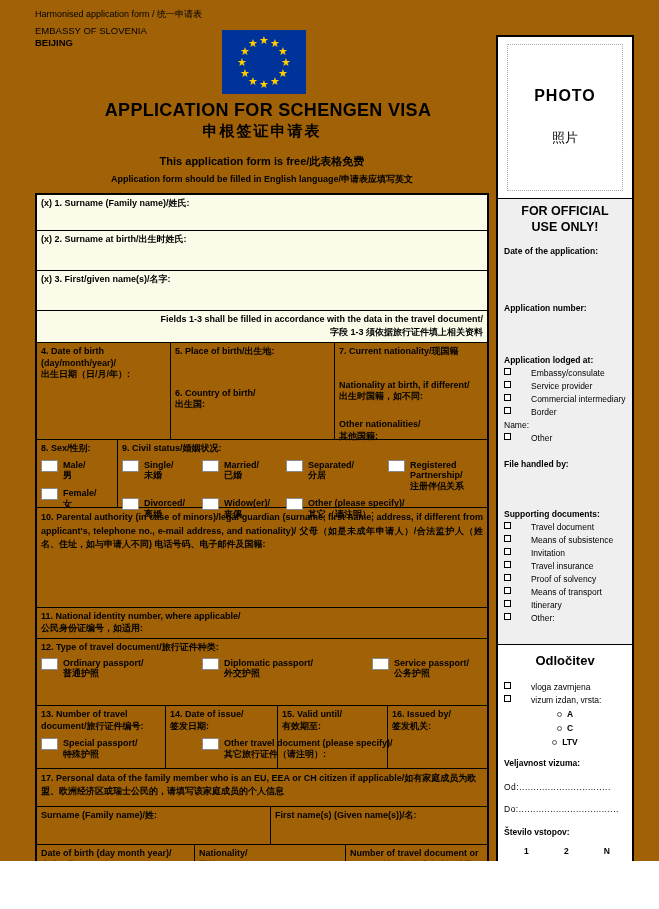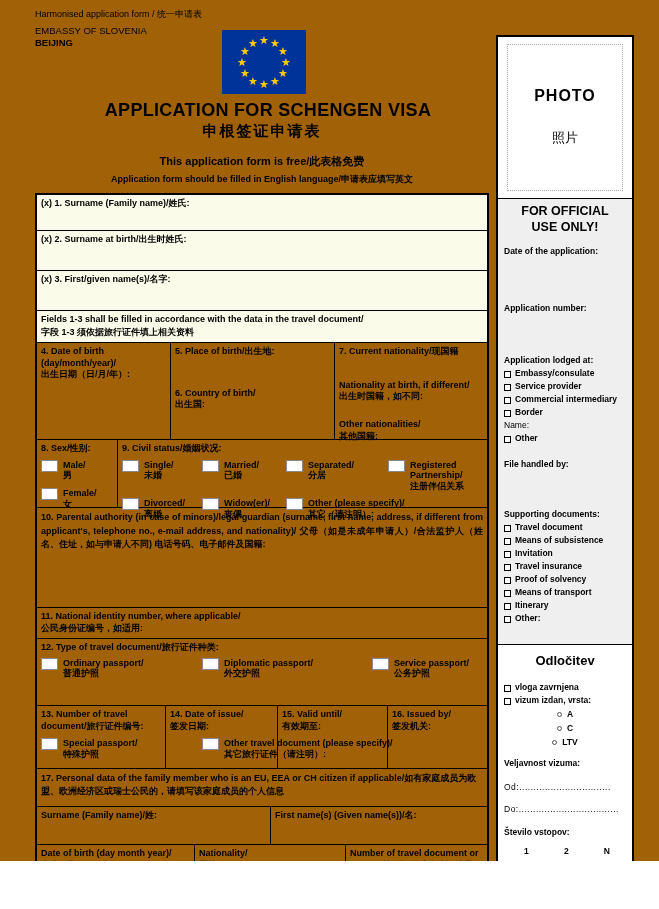--- a/index.html
+++ b/index.html
@@ -18,21 +18,21 @@
   .lang       { position:absolute; left:35px; top:173px; width:454px; text-align:center; font-size:9px; font-weight:bold; }
 
   
   .form { position:absolute; left:35px; top:193px; width:454px; border:2px solid #000; font-size:9px; font-weight:bold; }
   .row  { border-top:1px solid #000; display:flex; }
   .row:first-child { border-top:none; }
   .cell { padding:3px 4px; line-height:1.3; }
   .col  { border-left:1px solid #000; padding:3px 4px; line-height:1.3; }
   .col:first-child { border-left:none; }
   .cream { background:#FBFBE9; }
-  .banner { text-align:left; line-height:1.4; padding:2px 4px; }
+  .banner { text-align:right; line-height:1.4; padding:2px 4px; }
   .just { text-align:justify; line-height:1.5; }
 
   .h35{height:35px;} .h40{height:40px;} .h32{height:32px;} .h97{height:97px;justify-content:space-between;}
   .h68{height:68px;} .h100{height:100px;} .h31{height:31px;} .h67{height:67px;}
   .h63{height:63px;} .h38{height:38px;} .h64{height:64px;}
 
   .w133{width:133px;} .w164{width:164px;} .w80{width:80px;}
   .w128{width:128px;} .w112{width:112px;} .w110{width:110px;}
   .w233{width:233px;} .w157{width:157px;} .w151{width:151px;}
   .grow{flex:1;}
@@ -52,21 +52,21 @@
   
   .side { position:absolute; left:496px; top:35px; width:138px; height:879px; border:2px solid #000; display:flex; flex-direction:column; }
   .photo-sec { height:162px; background:#fff; border-bottom:1px solid #000; position:relative; flex:0 0 162px; }
   .photo-box { position:absolute; left:9px; right:9px; top:7px; bottom:7px; border:1px dotted #aaa; text-align:center; }
   .photo-en { margin-top:42px; font-size:16px; font-weight:bold; letter-spacing:1px; }
   .photo-zh { margin-top:24px; font-size:13px; }
   .official-sec { height:446px; flex:0 0 446px; background:#EFEFEF; border-bottom:1px solid #000; padding:5px 6px; font-size:8.5px; }
   .decision-sec { flex:1; background:#fff; padding:4px 6px; font-size:8.5px; }
   .ou-title { text-align:center; font-weight:bold; font-size:12.5px; line-height:1.25; }
   .slabel { font-weight:bold; font-size:8.5px; }
-  .oi { display:flex; align-items:flex-end; gap:4px; margin-top:3px; font-weight:bold; }
+  .oi { display:flex; align-items:flex-start; gap:20px; margin-top:3px; font-weight:normal; }
   .sq { display:inline-block; width:7px; height:7px; border:1px solid #000; background:#fff; flex:0 0 7px; }
   .dec-title { text-align:center; font-weight:bold; font-size:13px; margin-top:4px; }
   .rad { display:inline-block; width:5px; height:5px; border:1px solid #555; border-radius:50%; margin-right:5px; }
   .radline { text-align:center; margin-top:4px; font-weight:bold; }
   .leader { margin-top:14px; font-weight:normal; letter-spacing:.5px; overflow:hidden; white-space:nowrap; }
   .entries { display:flex; justify-content:space-between; padding:0 16px 0 20px; margin-top:9px; font-weight:bold; }
 </style>
 </head>
 <body>
 

